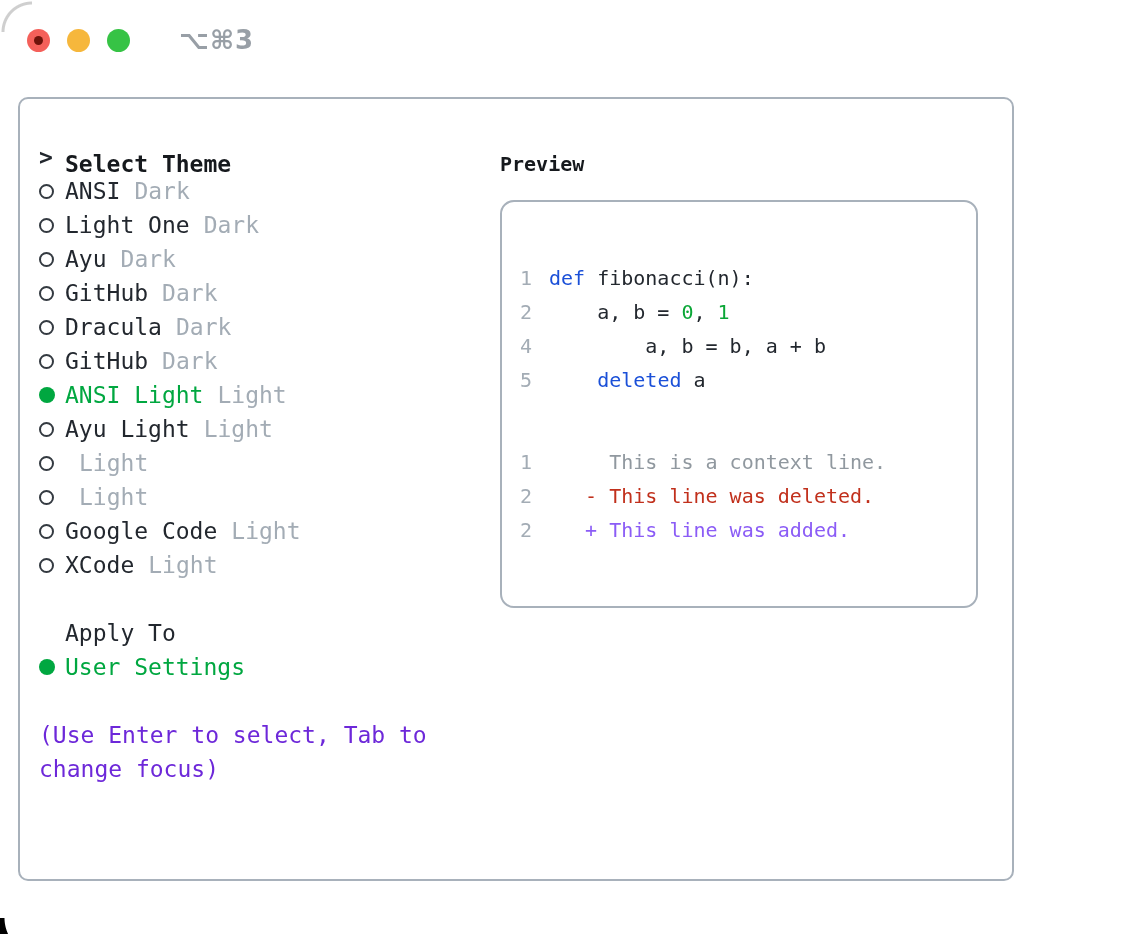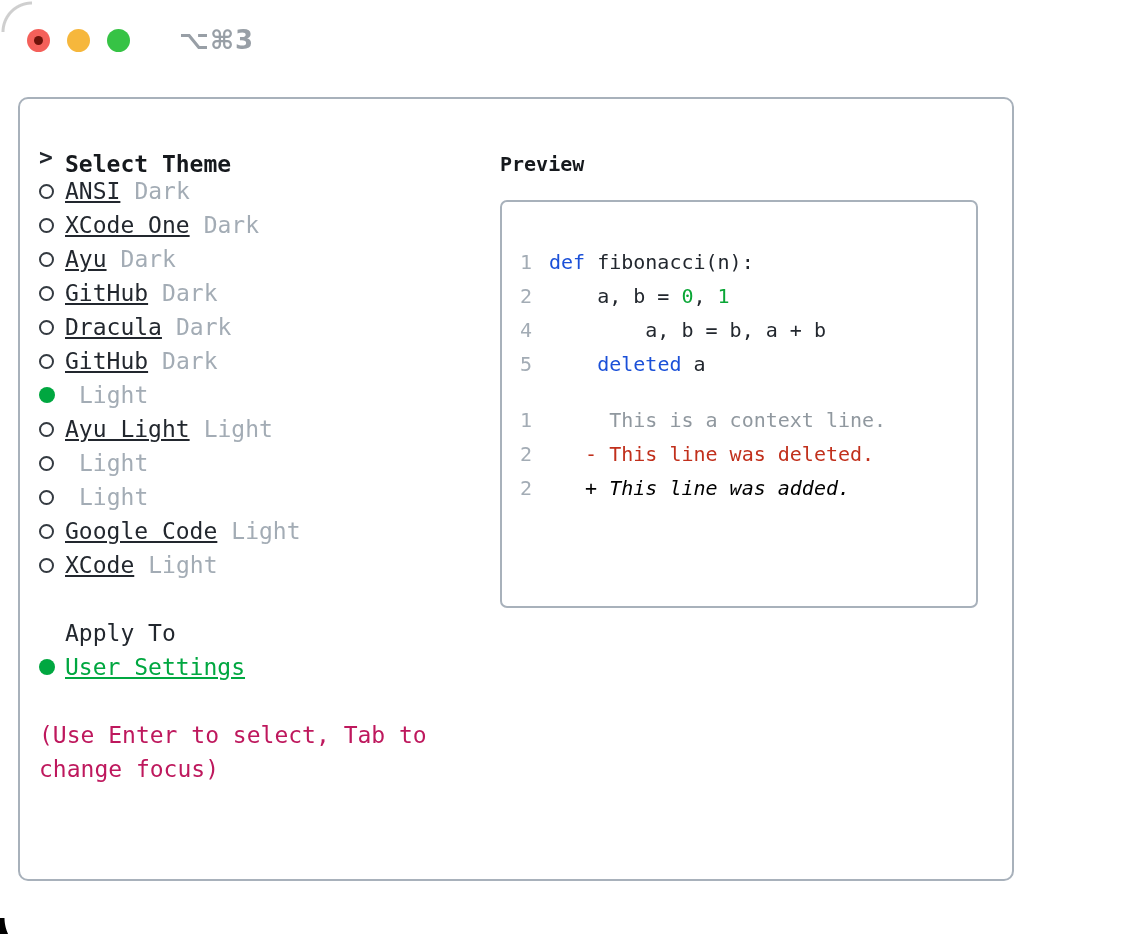--- a/index.html
+++ b/index.html
@@ -22,43 +22,43 @@
   .window { position:absolute; left:18px; top:97px; width:996px; height:784px;
             border:2px solid #a8b1bb; border-radius:10px; background:#ffffff; }
 
   .left-col { position:absolute; left:19px; top:41px; width:445px;
               font-size:23px; line-height:34px; color:#22272e; }
   .row { display:flex; align-items:center; height:34px; white-space:pre; }
   .marker-cell { width:26px; display:flex; align-items:center; }
   .prompt { font-weight:bold; color:#22272e; }
   .radio { width:15px; height:15px; border-radius:50%; border:2.5px solid #343a41; }
   .radio.sel { border:none; background:#00a740; width:16px; height:16px; }
-  .t-name { color:#22272e;text-decoration:underline; }
+  .t-name { color:#22272e; }
   .t-name.green { color:#00a740; }
   .t-variant { color:#a3acb5; margin-left:14px; }
   .hdr { font-weight:bold; color:#16191d;margin-top:13px; }
   .subhdr { color:#22272e; }
   .apply-section { margin-top:34px; }
-  .hint { margin-top:34px; width:420px; color:#be185d; white-space:normal; }
+  .hint { margin-top:34px; width:420px; color:#6d28d9; white-space:normal; }
 
   
   .right-col { position:absolute; left:480px; top:48px; font-size:20px; line-height:34px; }
   .preview-title { height:34px; font-weight:bold; color:#16191d; }
   .preview-box { margin-top:19px; width:478px; height:408px; border:2px solid #a8b1bb;
-                 border-radius:7px; padding:43px 14px 0 18px; background:#ffffff; }
+                 border-radius:14px; padding:59px 14px 0 18px; background:#ffffff; }
   .cline { height:34px; white-space:pre; color:#22272e; }
   .lineno { display:inline-block; width:29px; color:#a3acb5; }
   .kw  { color:#1b50d8; }
   .fn  { color:#16b3c9; }
   .lit { color:#0aa636; }
   .fg  { color:#22272e; }
-  .diff-block { margin-top:22px; }
+  .diff-block { margin-top:48px; }
   .d-context { color:#90989f; }
   .d-deleted { color:#c1301c; }
-  .d-added   { color:#000000;font-style:italic; }
+  .d-added   { color:#8b5cf6; }
 
   
   .corner-tl { position:absolute; left:0; top:0; width:32px; height:32px;
                background:radial-gradient(circle at 100% 100%, transparent 0 27px, #cfcfcf 28px 30px, transparent 31px); }
   .corner-bl { position:absolute; left:0; bottom:0; width:42px; height:16px;
                background:radial-gradient(circle at 42px 0px, transparent 0 37px, #000 38px); }
 </style>
 </head>
 <body>
 
@@ -75,26 +75,26 @@
 <div class="window">
 
   <div class="left-col">
     <div class="row">
       <span class="marker-cell"><span class="prompt">&gt;</span></span>
       <span class="hdr">Select Theme</span>
     </div>
 
     <div id="theme-list">
         <div class="row"><span class="marker-cell"><span class="radio"></span></span><span class="t-name">ANSI</span><span class="t-variant">Dark</span></div>
-        <div class="row"><span class="marker-cell"><span class="radio"></span></span><span class="t-name">XCode One</span><span class="t-variant">Dark</span></div>
+        <div class="row"><span class="marker-cell"><span class="radio"></span></span><span class="t-name">Light One</span><span class="t-variant">Dark</span></div>
         <div class="row"><span class="marker-cell"><span class="radio"></span></span><span class="t-name">Ayu</span><span class="t-variant">Dark</span></div>
         <div class="row"><span class="marker-cell"><span class="radio"></span></span><span class="t-name">GitHub</span><span class="t-variant">Dark</span></div>
         <div class="row"><span class="marker-cell"><span class="radio"></span></span><span class="t-name">Dracula</span><span class="t-variant">Dark</span></div>
         <div class="row"><span class="marker-cell"><span class="radio"></span></span><span class="t-name">GitHub</span><span class="t-variant">Dark</span></div>
-        <div class="row"><span class="marker-cell"><span class="radio sel"></span></span><span class="t-variant">Light</span></div>
+        <div class="row"><span class="marker-cell"><span class="radio sel"></span></span><span class="t-name green">ANSI Light</span><span class="t-variant">Light</span></div>
         <div class="row"><span class="marker-cell"><span class="radio"></span></span><span class="t-name">Ayu Light</span><span class="t-variant">Light</span></div>
         <div class="row"><span class="marker-cell"><span class="radio"></span></span><span class="t-variant">Light</span></div>
         <div class="row"><span class="marker-cell"><span class="radio"></span></span><span class="t-variant">Light</span></div>
         <div class="row"><span class="marker-cell"><span class="radio"></span></span><span class="t-name">Google Code</span><span class="t-variant">Light</span></div>
         <div class="row"><span class="marker-cell"><span class="radio"></span></span><span class="t-name">XCode</span><span class="t-variant">Light</span></div>
       </div>
 
     <div class="apply-section">
       <div class="row">
         <span class="marker-cell"></span>

